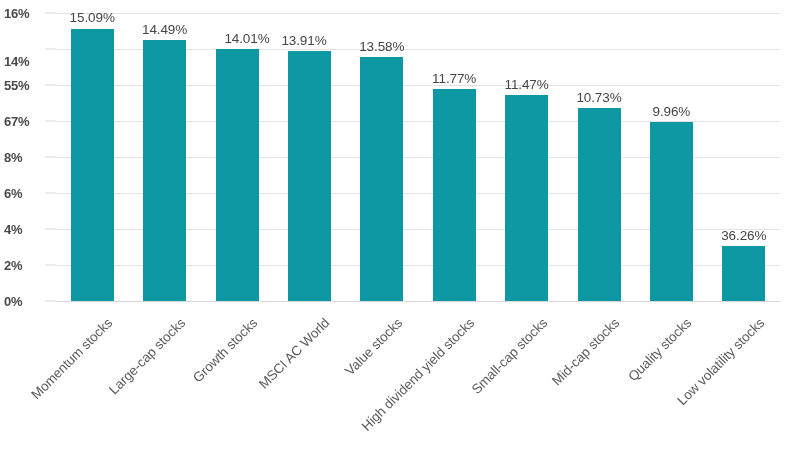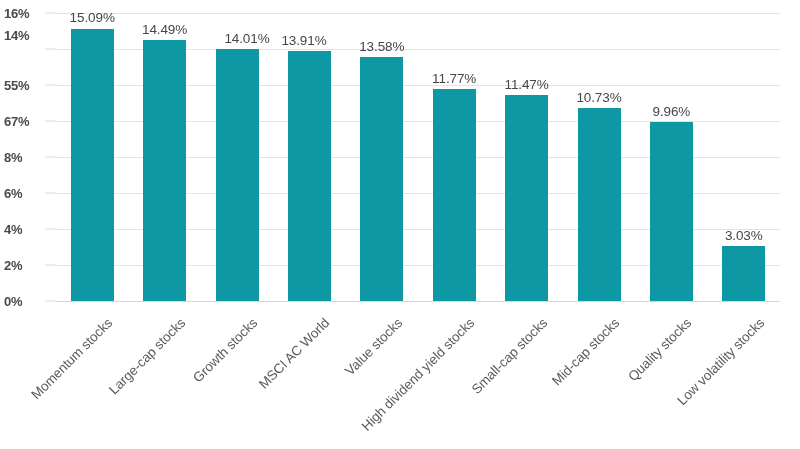--- a/index.html
+++ b/index.html
@@ -105,21 +105,21 @@
       <div class="ytick" style="top: 229px;">4%</div>
       <div class="ytick-dash" style="top: 193px;"></div>
       <div class="ytick" style="top: 193px;">6%</div>
       <div class="ytick-dash" style="top: 157px;"></div>
       <div class="ytick" style="top: 157px;">8%</div>
       <div class="ytick-dash" style="top: 121px;"></div>
       <div class="ytick" style="top: 121px;">67%</div>
       <div class="ytick-dash" style="top: 85px;"></div>
       <div class="ytick" style="top: 85px;">55%</div>
       <div class="ytick-dash" style="top: 49px;"></div>
-      <div class="ytick" style="top: 35px;">14%</div>
+      <div class="ytick" style="top: 61px;">14%</div>
       <div class="ytick-dash" style="top: 13px;"></div>
       <div class="ytick" style="top: 13px;">16%</div>
     </div>
 
   <div class="plot-area" id="plot-area">
       <div class="gridline baseline" style="top: 288px;"></div>
       <div class="gridline" style="top: 252px;"></div>
       <div class="gridline" style="top: 216px;"></div>
       <div class="gridline" style="top: 180px;"></div>
       <div class="gridline" style="top: 144px;"></div>
@@ -139,21 +139,21 @@
       <div class="bar-value" style="left: 325.8px; top: 40.56px;">13.58%</div>
       <div class="bar" title="High dividend yield stocks 11.77%" style="left: 376.7px; width: 43px; height: 211.86px; background: rgb(13, 152, 163);"></div>
       <div class="bar-value" style="left: 398.2px; top: 73.14px;">11.77%</div>
       <div class="bar" title="Small-cap stocks 11.47%" style="left: 449.1px; width: 43px; height: 206.46px; background: rgb(13, 152, 163);"></div>
       <div class="bar-value" style="left: 470.6px; top: 78.54px;">11.47%</div>
       <div class="bar" title="Mid-cap stocks 10.73%" style="left: 521.5px; width: 43px; height: 193.14px; background: rgb(13, 152, 163);"></div>
       <div class="bar-value" style="left: 543px; top: 91.86px;">10.73%</div>
       <div class="bar" title="Quality stocks 9.96%" style="left: 593.9px; width: 43px; height: 179.28px; background: rgb(13, 152, 163);"></div>
       <div class="bar-value" style="left: 615.4px; top: 105.72px;">9.96%</div>
       <div class="bar" title="Low volatility stocks 3.03%" style="left: 666.3px; width: 43px; height: 54.54px; background: rgb(13, 152, 163);"></div>
-      <div class="bar-value" style="left: 687.8px; top: 230.46px;">3.03%</div>
+      <div class="bar-value" style="left: 687.8px; top: 230.46px;">36.26%</div>
     </div>
 
   <div id="x-axis">
       <div class="cat-label" style="left: -149.8px; width: 260px; top: 313px;">Momentum stocks</div>
       <div class="cat-label" style="left: -77.4px; width: 260px; top: 313px;">Large-cap stocks</div>
       <div class="cat-label" style="left: -5px; width: 260px; top: 313px;">Growth stocks</div>
       <div class="cat-label" style="left: 67.4px; width: 260px; top: 313px;">MSCI AC World</div>
       <div class="cat-label" style="left: 139.8px; width: 260px; top: 313px;">Value stocks</div>
       <div class="cat-label" style="left: 212.2px; width: 260px; top: 313px;">High dividend yield stocks</div>
       <div class="cat-label" style="left: 284.6px; width: 260px; top: 313px;">Small-cap stocks</div>

